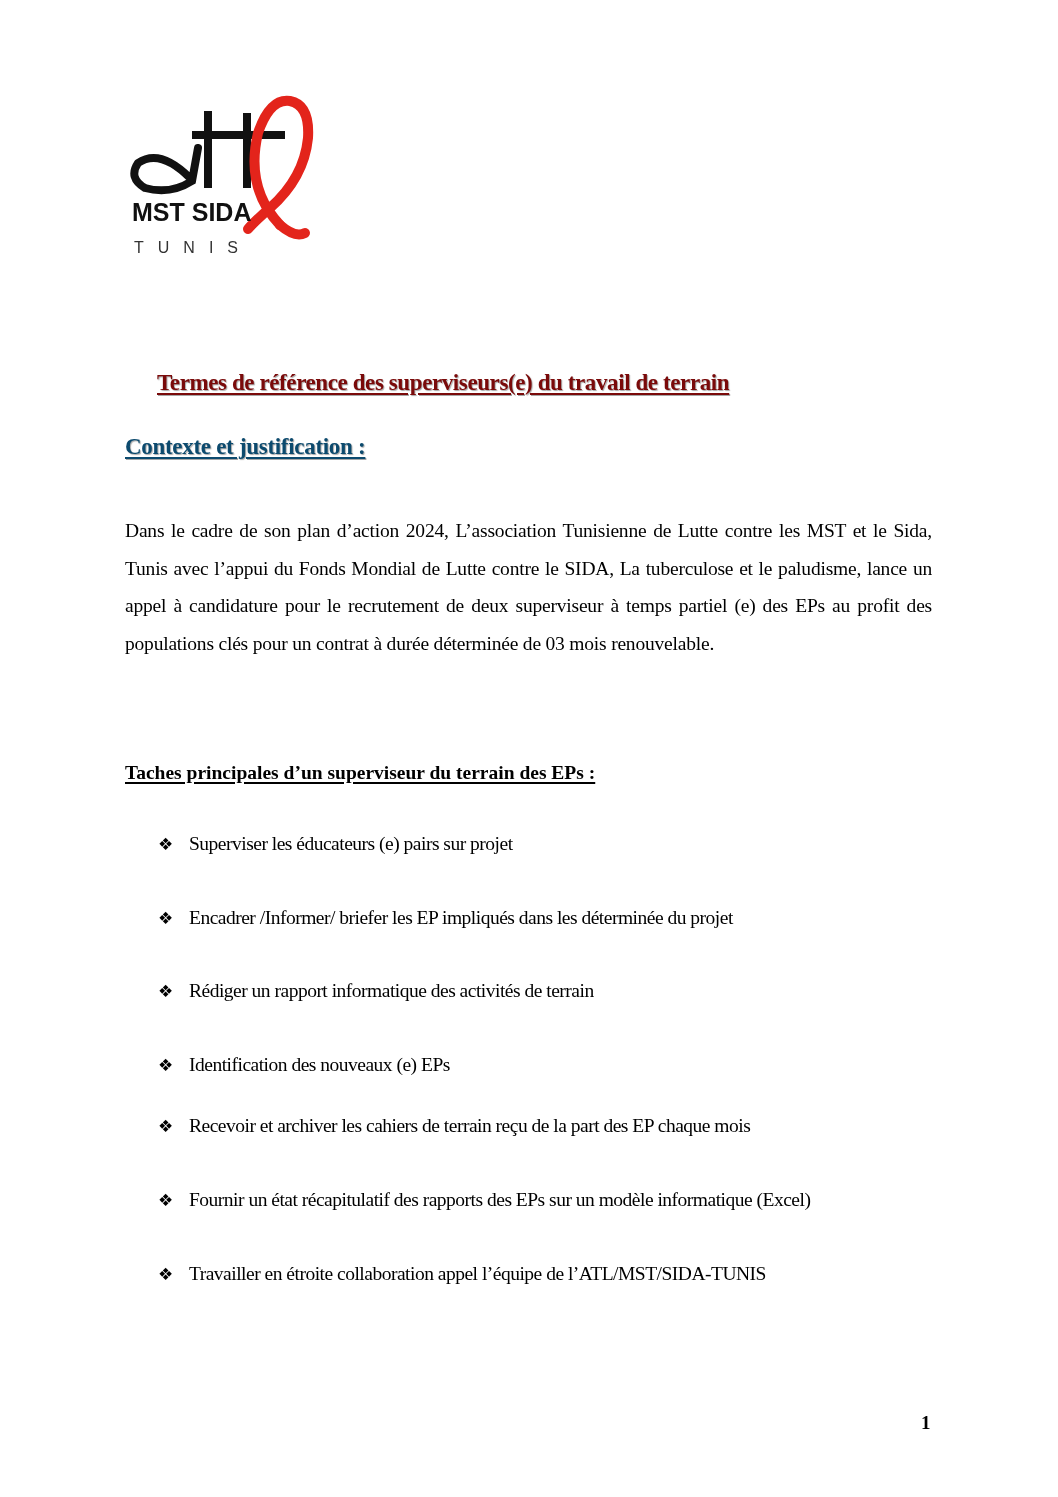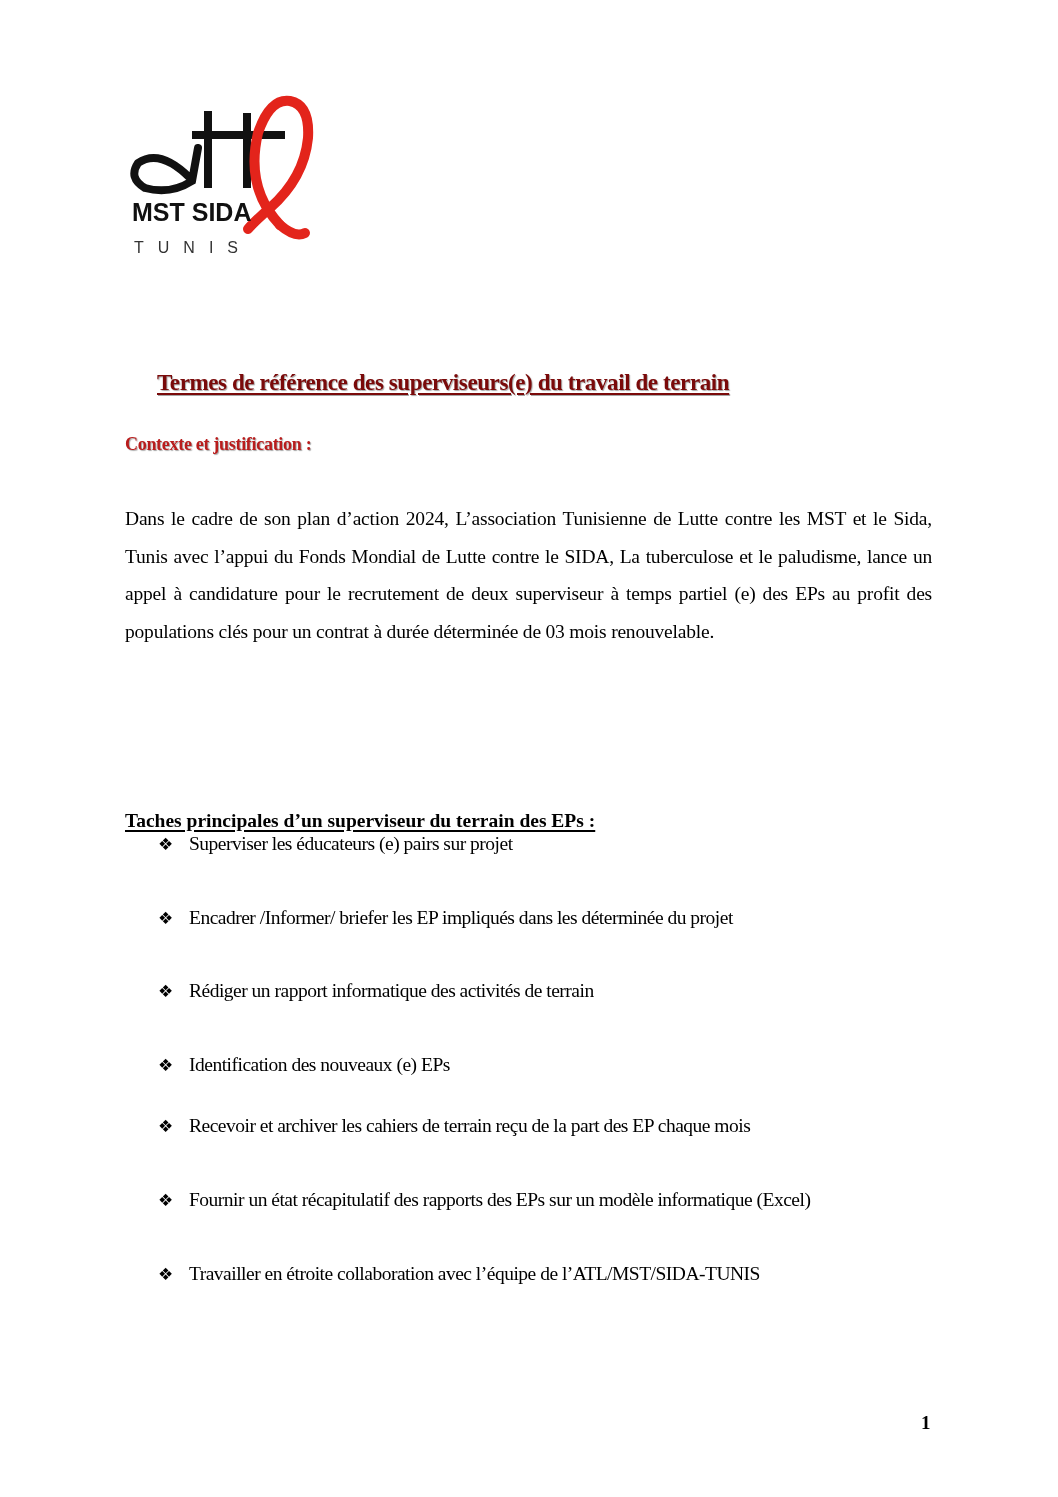--- a/index.html
+++ b/index.html
@@ -12,36 +12,36 @@
     .doc-title {
       position: absolute; left: 157px; top: 346px;
       font-size: 23px; font-weight: bold; color: #7a0a0a;
       text-decoration: underline; text-decoration-thickness: 2px;
       text-underline-offset: 3px;
       text-shadow: 1px 1px 1px rgba(0,0,0,0.35);
       letter-spacing: -0.4px; white-space: nowrap; margin-top: 24px;
     }
     .section-heading {
       position: absolute; left: 125px; top: 434px;
-      font-size: 18px; font-weight: bold; color: #b91c1c;
-      text-decoration-thickness: 2px;
+      font-size: 23px; font-weight: bold; color: #0c4a6e;
+      text-decoration: underline; text-decoration-thickness: 2px;
       text-underline-offset: 3px;
       text-shadow: 1px 1px 1px rgba(0,0,0,0.35);
       letter-spacing: -0.3px; white-space: nowrap;
     }
     .paragraph {
-      position: absolute; left: 125px; top: 500px; width: 807px;
+      position: absolute; left: 125px; top: 512px; width: 807px;
       font-size: 19.5px; line-height: 37.5px; text-align: justify;
       letter-spacing: -0.2px;
     }
     .subheading {
       position: absolute; left: 125px; top: 762px;
       font-size: 19.5px; font-weight: bold;
       text-decoration: underline; text-decoration-thickness: 1.5px;
-      text-underline-offset: 3px; white-space: nowrap; margin-top: 48px;
+      text-underline-offset: 3px; white-space: nowrap;
     }
     .task-list { position: absolute; left: 158px; top: 0; margin: 0; padding: 0; list-style: none; }
     .task-item {
       position: absolute; left: 0; white-space: nowrap;
       font-size: 19.5px; letter-spacing: -0.5px; display: flex; align-items: center;
     }
     .bullet { font-size: 17px; width: 31px; display: inline-block; }
     .page-number {
       position: absolute; left: 921px; top: 1412px;
       font-size: 19px; font-weight: bold;
@@ -95,17 +95,17 @@
   <li class="task-item" style="top:1115px">
     <span class="bullet">❖</span>
     <span>Recevoir et archiver les cahiers de terrain reçu de la part des EP chaque mois</span>
   </li>
   <li class="task-item" style="top:1189px">
     <span class="bullet">❖</span>
     <span>Fournir un état récapitulatif des rapports des EPs sur un modèle informatique (Excel)</span>
   </li>
   <li class="task-item" style="top:1263px">
     <span class="bullet">❖</span>
-    <span>Travailler en étroite collaboration avec l’équipe de l’ATL/MST/SIDA-TUNIS</span>
+    <span>Travailler en étroite collaboration appel l’équipe de l’ATL/MST/SIDA-TUNIS</span>
   </li>
 </ul>
 
 <div class="page-number">1</div>
 
 </body></html>

